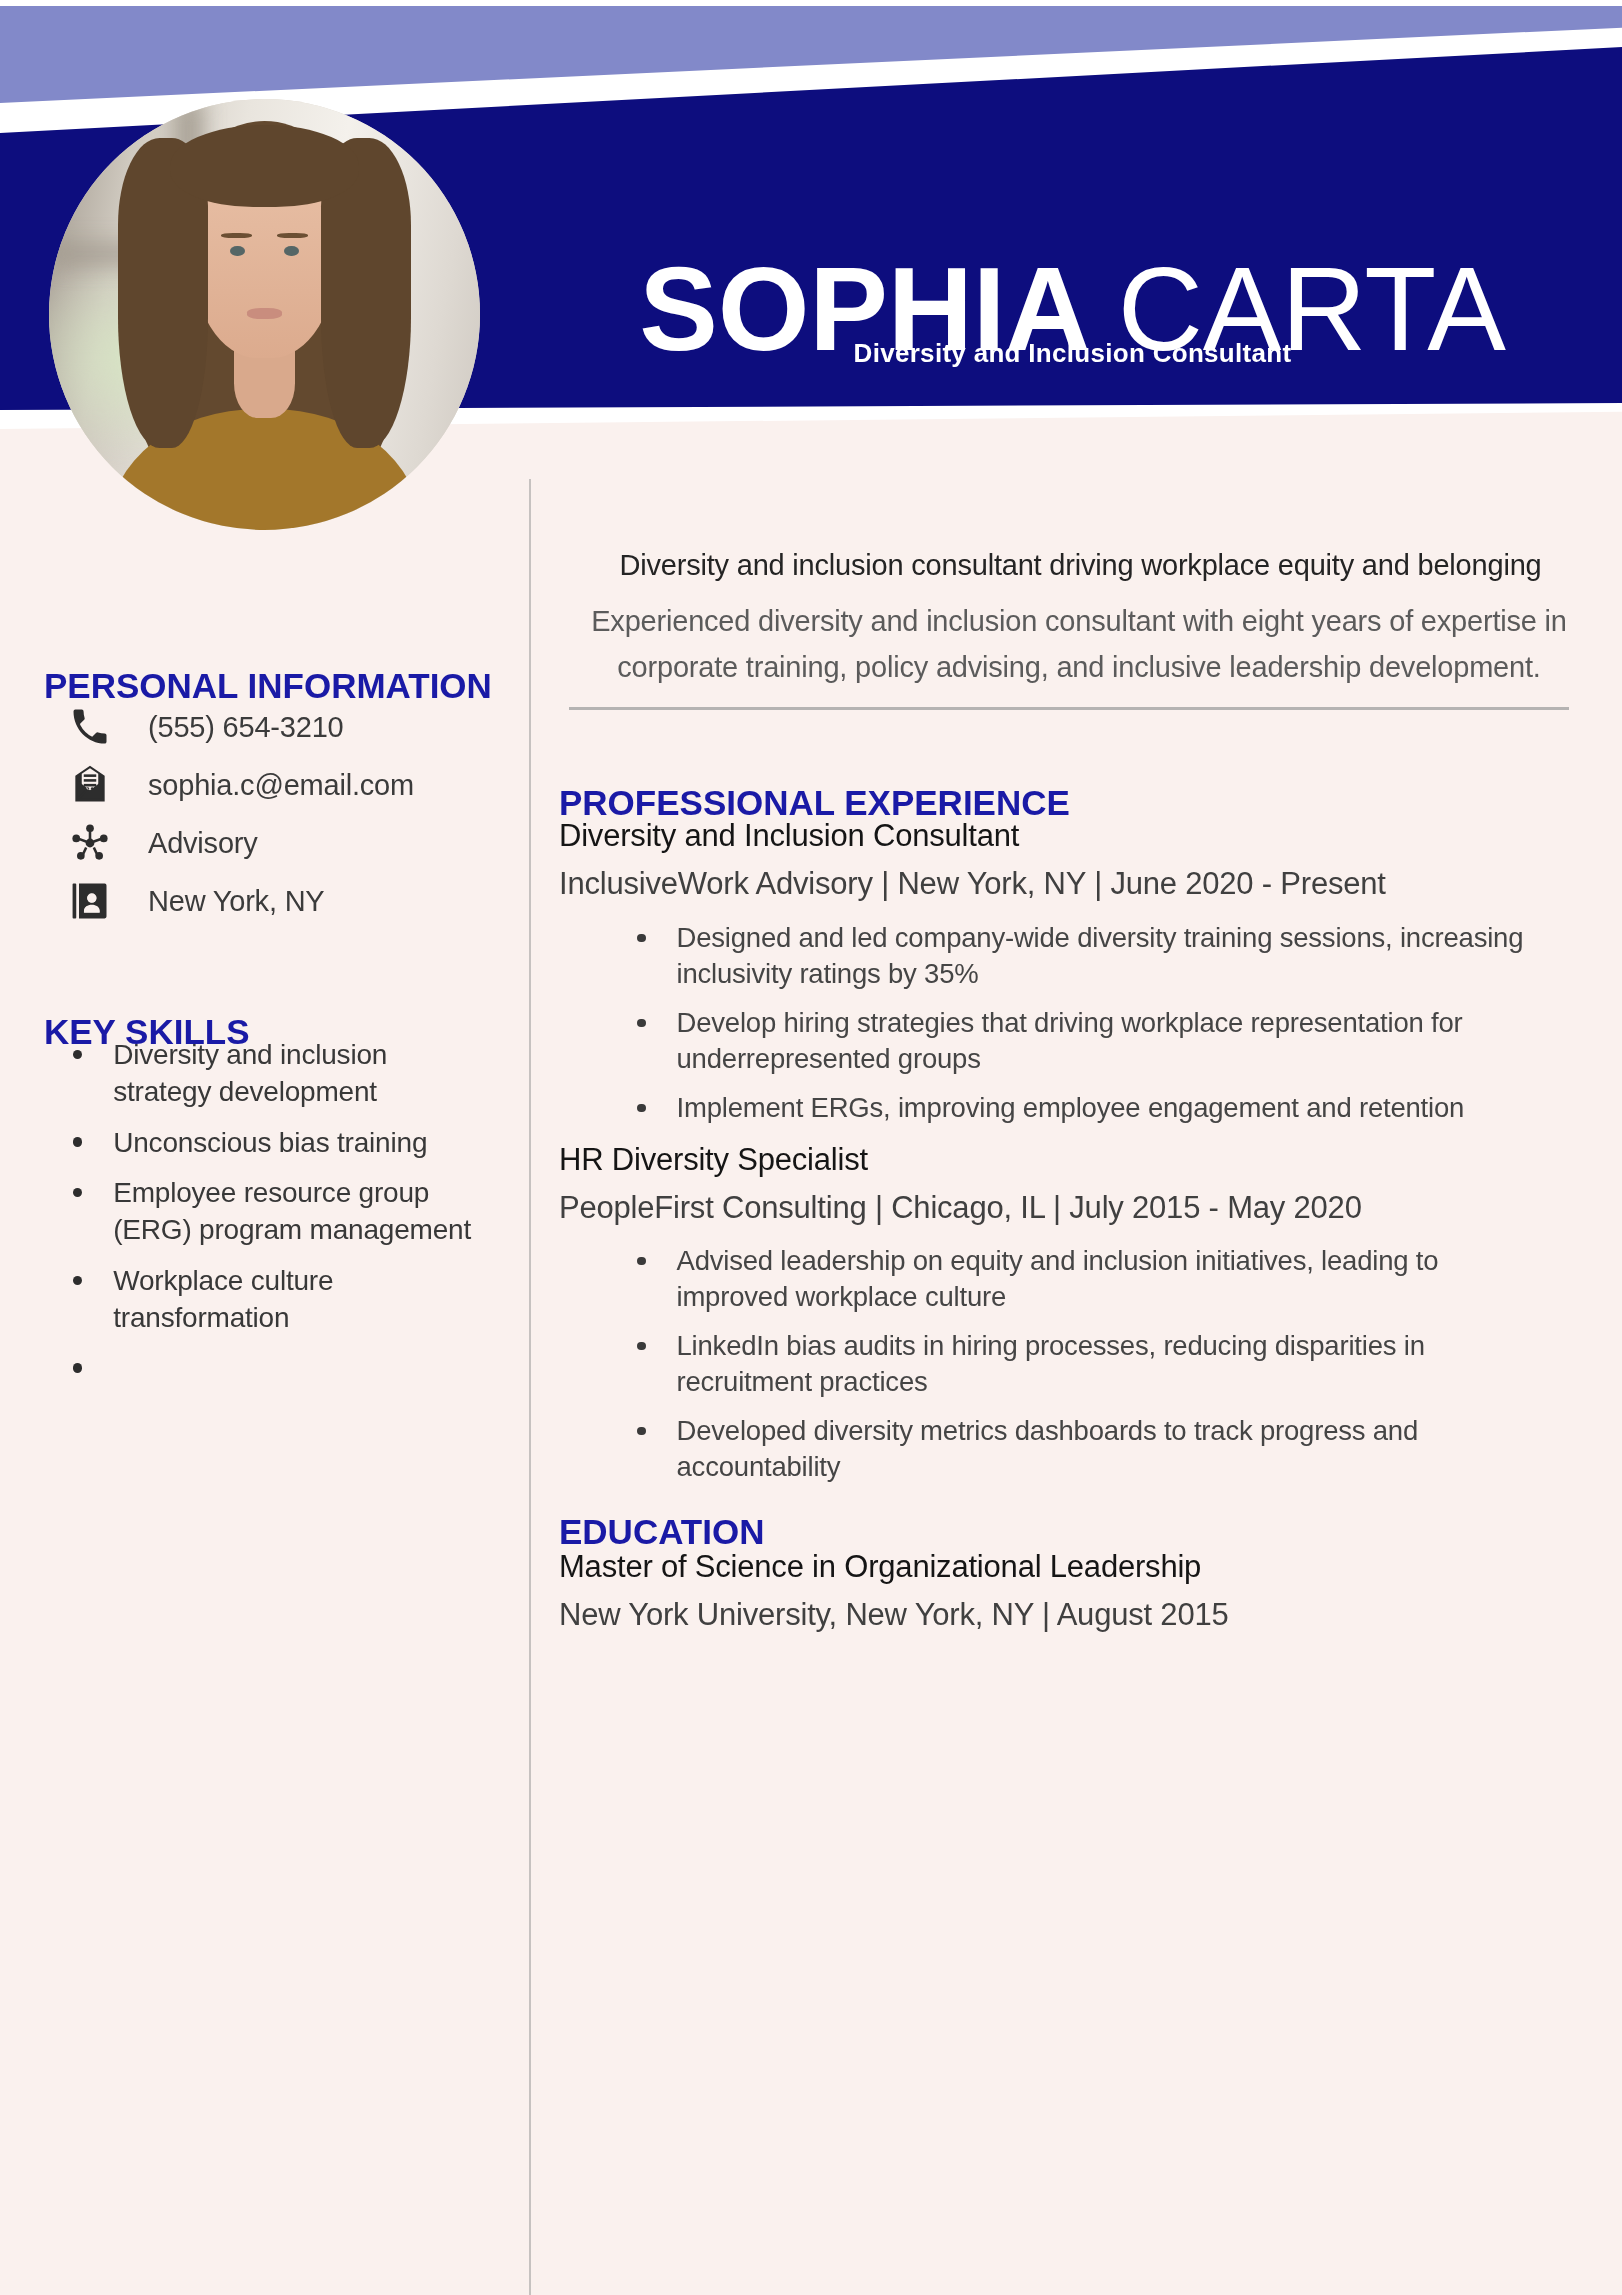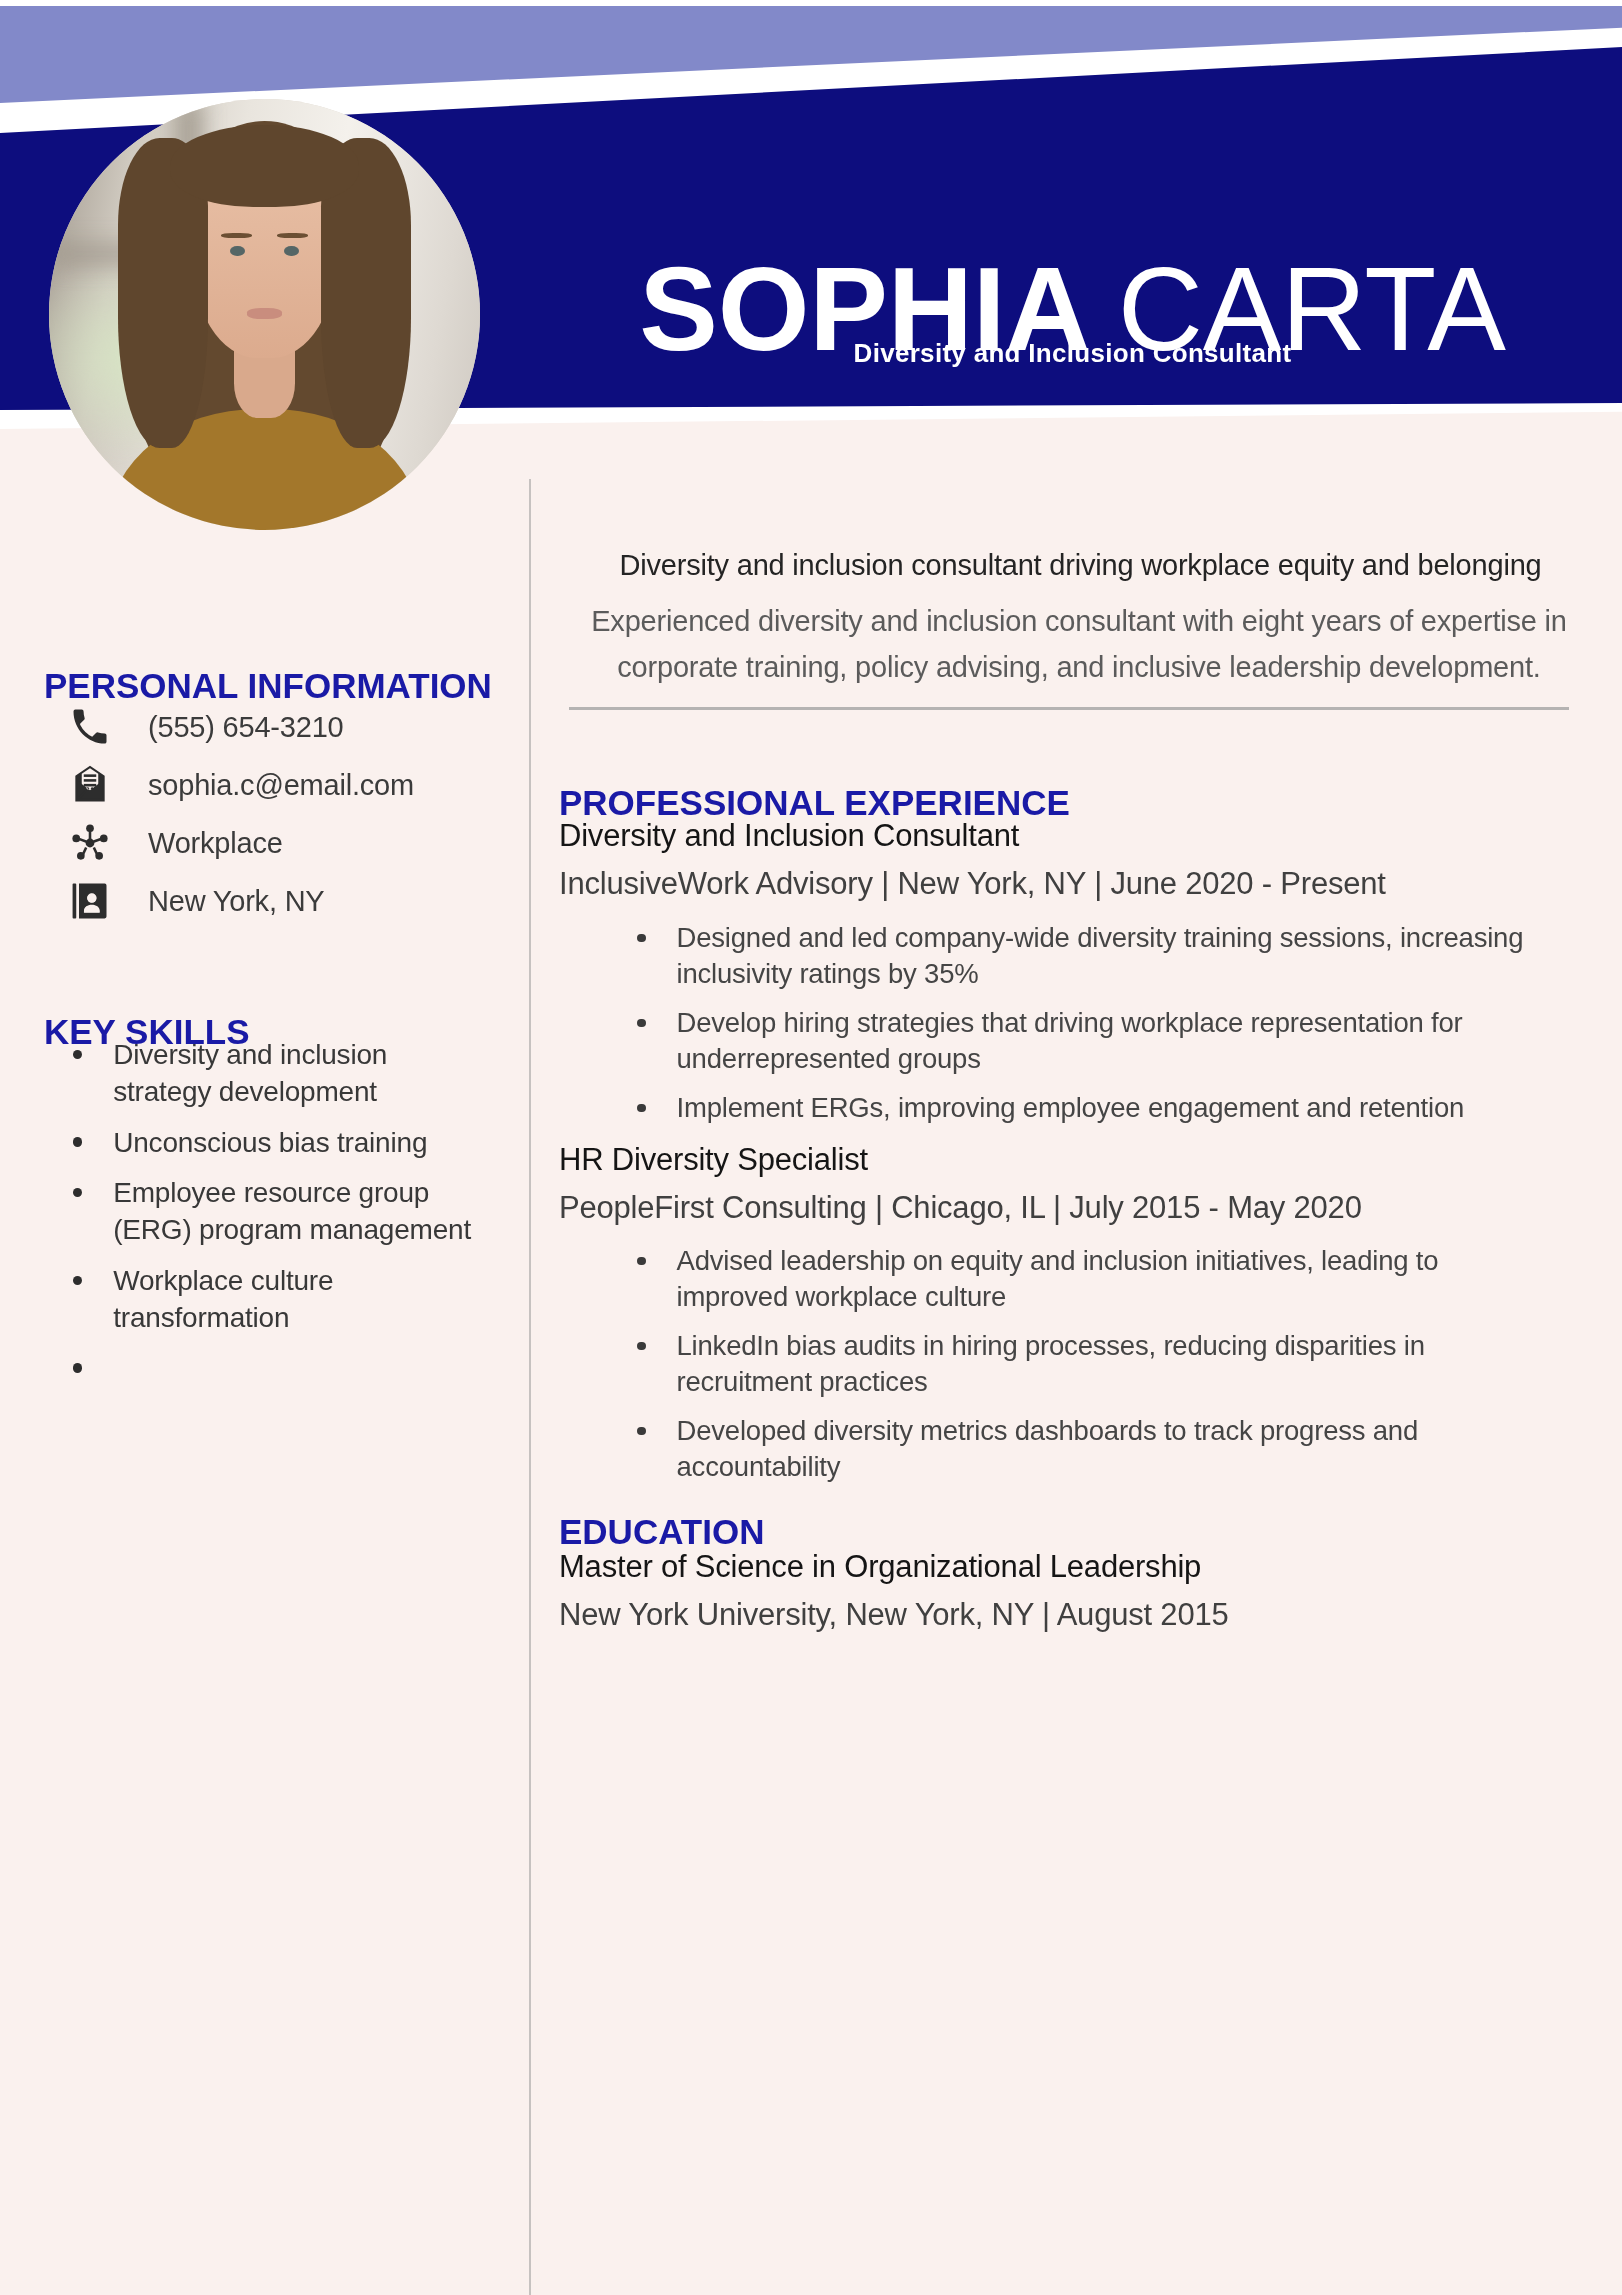--- a/index.html
+++ b/index.html
@@ -148,21 +148,21 @@
             <circle cx="7" cy="19" r="2.1"></circle>
             <circle cx="17" cy="19" r="2.1"></circle>
             <circle cx="19.5" cy="9.5" r="2.1"></circle>
             <rect x="11.3" y="5" width="1.4" height="6"></rect>
             <rect x="5" y="9.8" width="6.5" height="1.4" transform="rotate(20 8 10.5)"></rect>
             <rect x="8.2" y="14.2" width="1.4" height="4.8" transform="rotate(25 8.9 16.6)"></rect>
             <rect x="14.4" y="14.2" width="1.4" height="4.8" transform="rotate(-25 15.1 16.6)"></rect>
             <rect x="12.8" y="9.8" width="6.5" height="1.4" transform="rotate(-20 16 10.5)"></rect>
           </svg>
       </span>
-      <span class="txt">Workplace</span>
+      <span class="txt">Advisory</span>
     </div>
     <div class="crow">
       <span class="icon">
         <svg viewBox="0 0 24 24">
             <rect x="2.5" y="2.5" width="2" height="19" rx="0.5"></rect>
             <path d="M6 2.5h14a1 1 0 0 1 1 1v17a1 1 0 0 1-1 1H6v-19zm7 5.3a2.6 2.6 0 1 0 0 5.2 2.6 2.6 0 0 0 0-5.2zm-4.3 9.7c0-2.2 2-3.4 4.3-3.4s4.3 1.2 4.3 3.4v.9H8.7v-.9z" fill-rule="evenodd" clip-rule="evenodd"></path>
             <circle cx="13" cy="10.4" r="2.4" fill="#FAF1EE"></circle>
             <path d="M8.9 17.5c0-2 1.9-3.1 4.1-3.1s4.1 1.1 4.1 3.1v.7H8.9v-.7z" fill="#FAF1EE"></path>
           </svg>
       </span>

